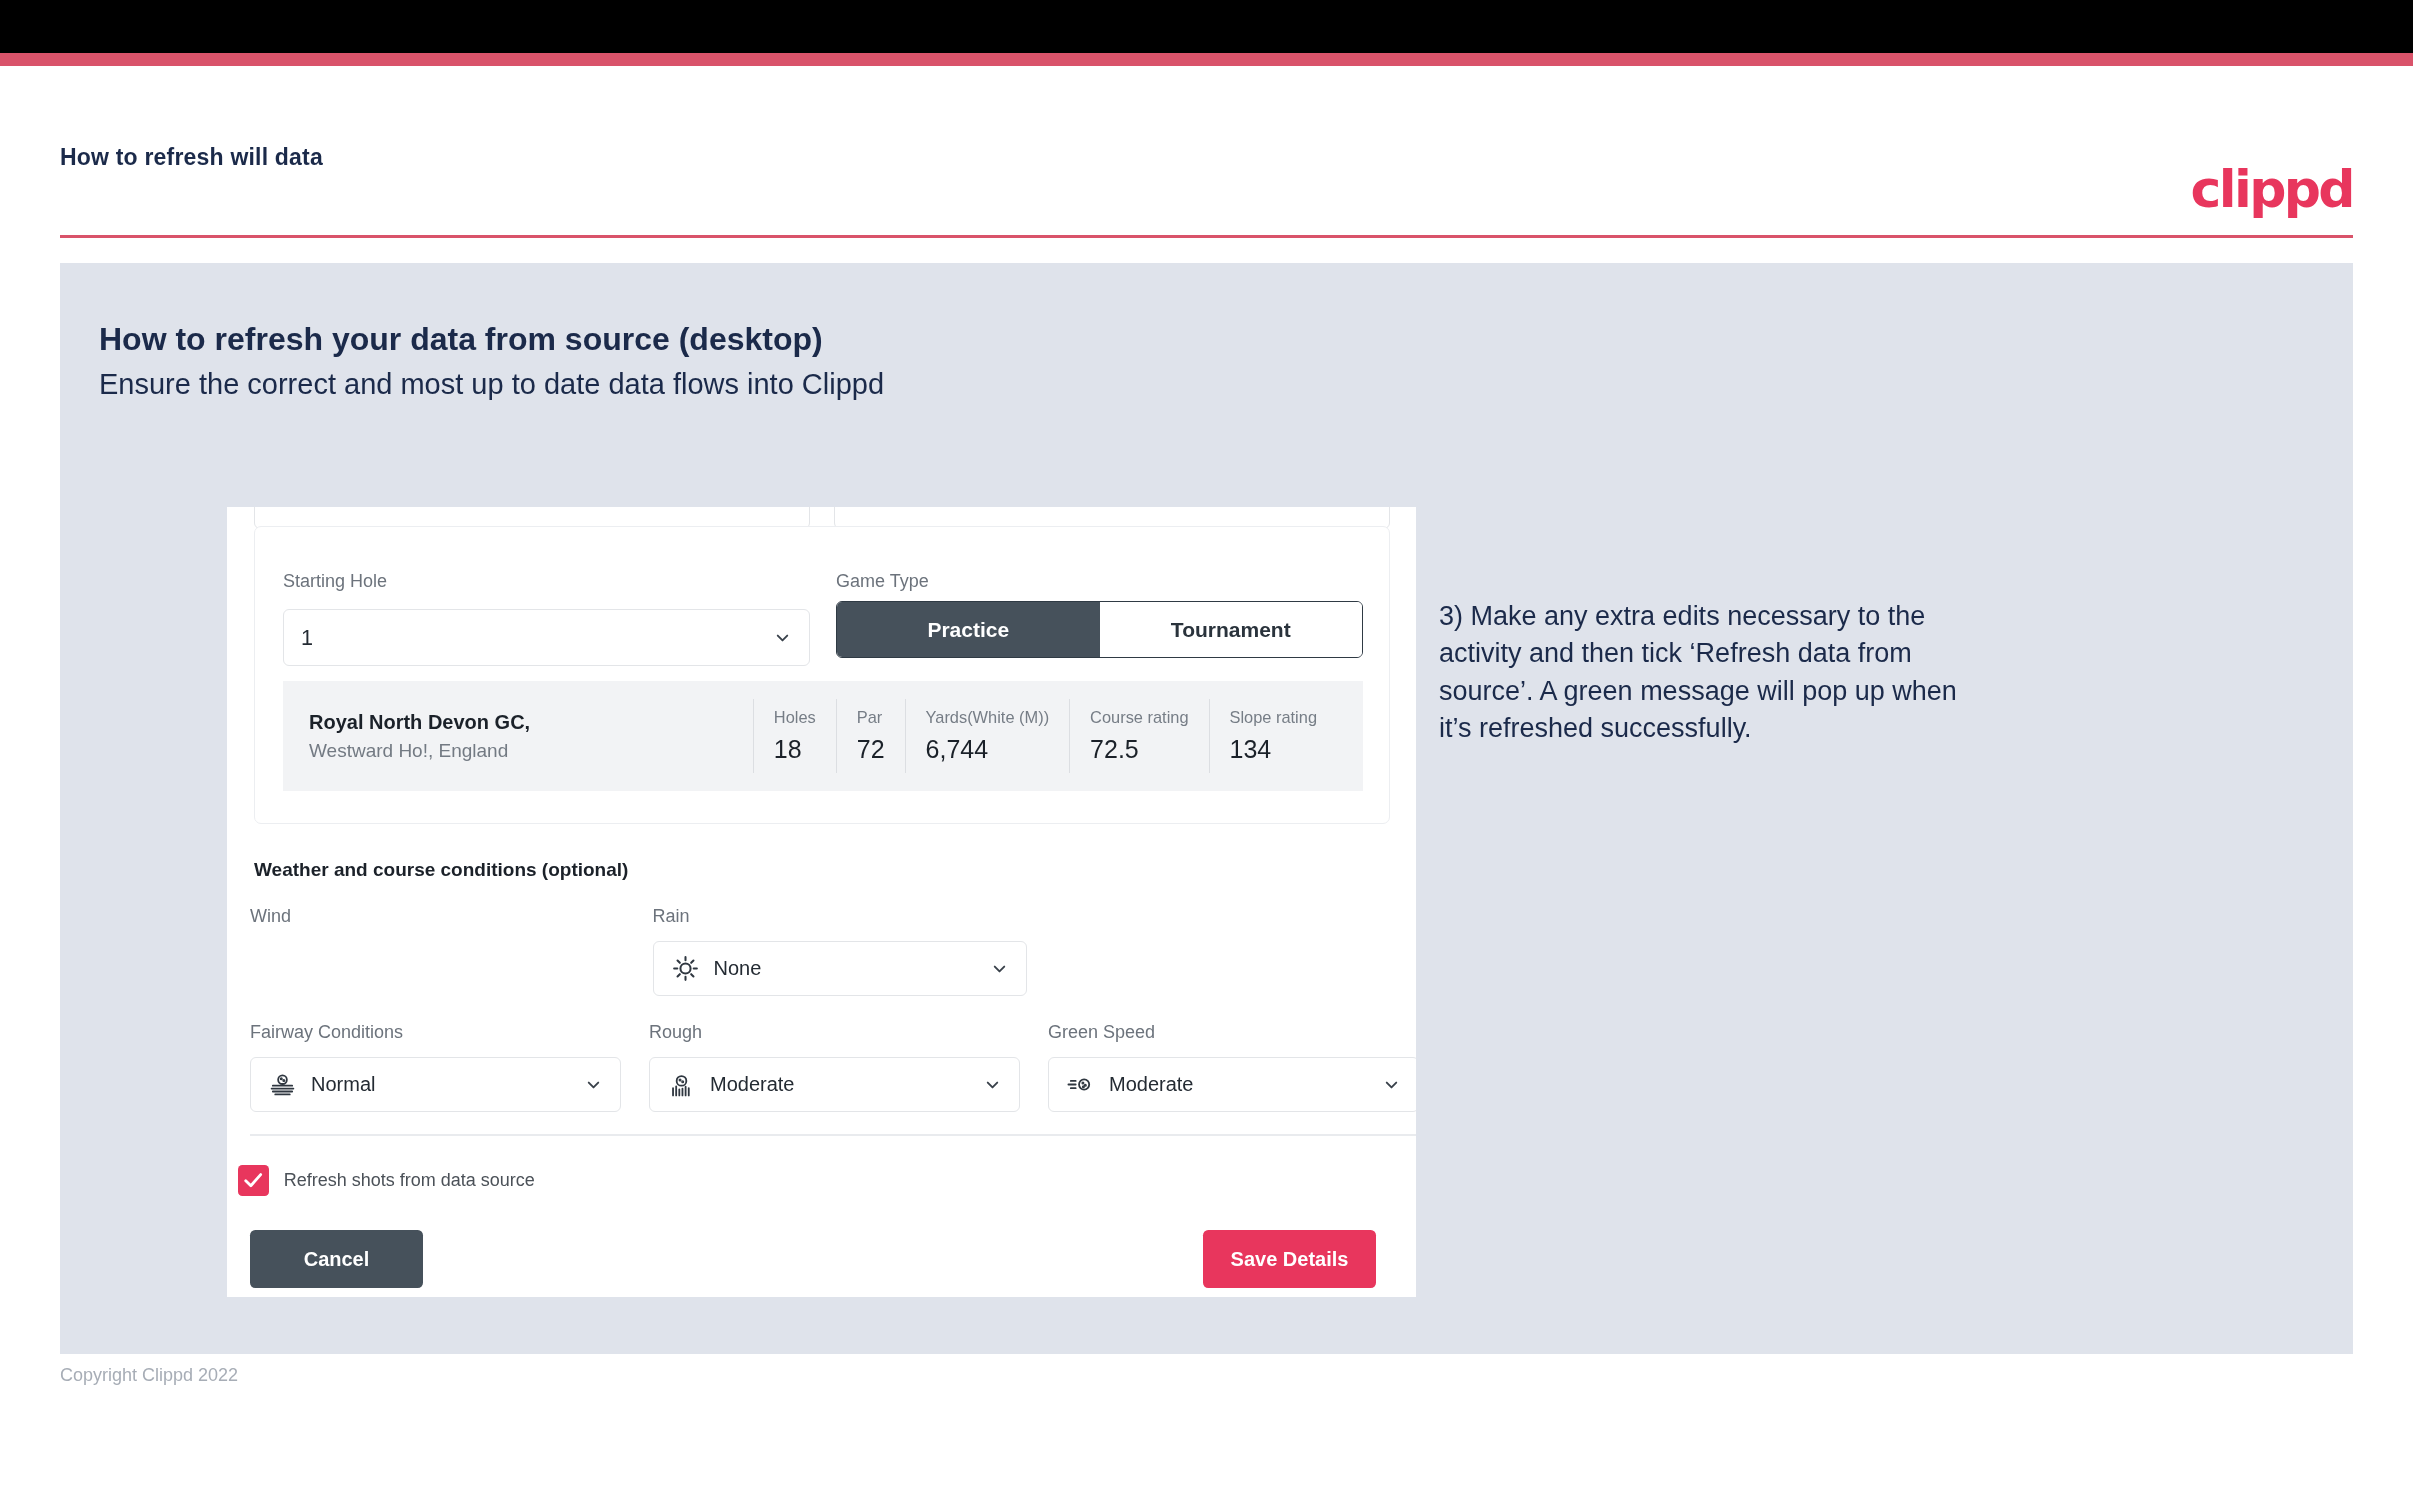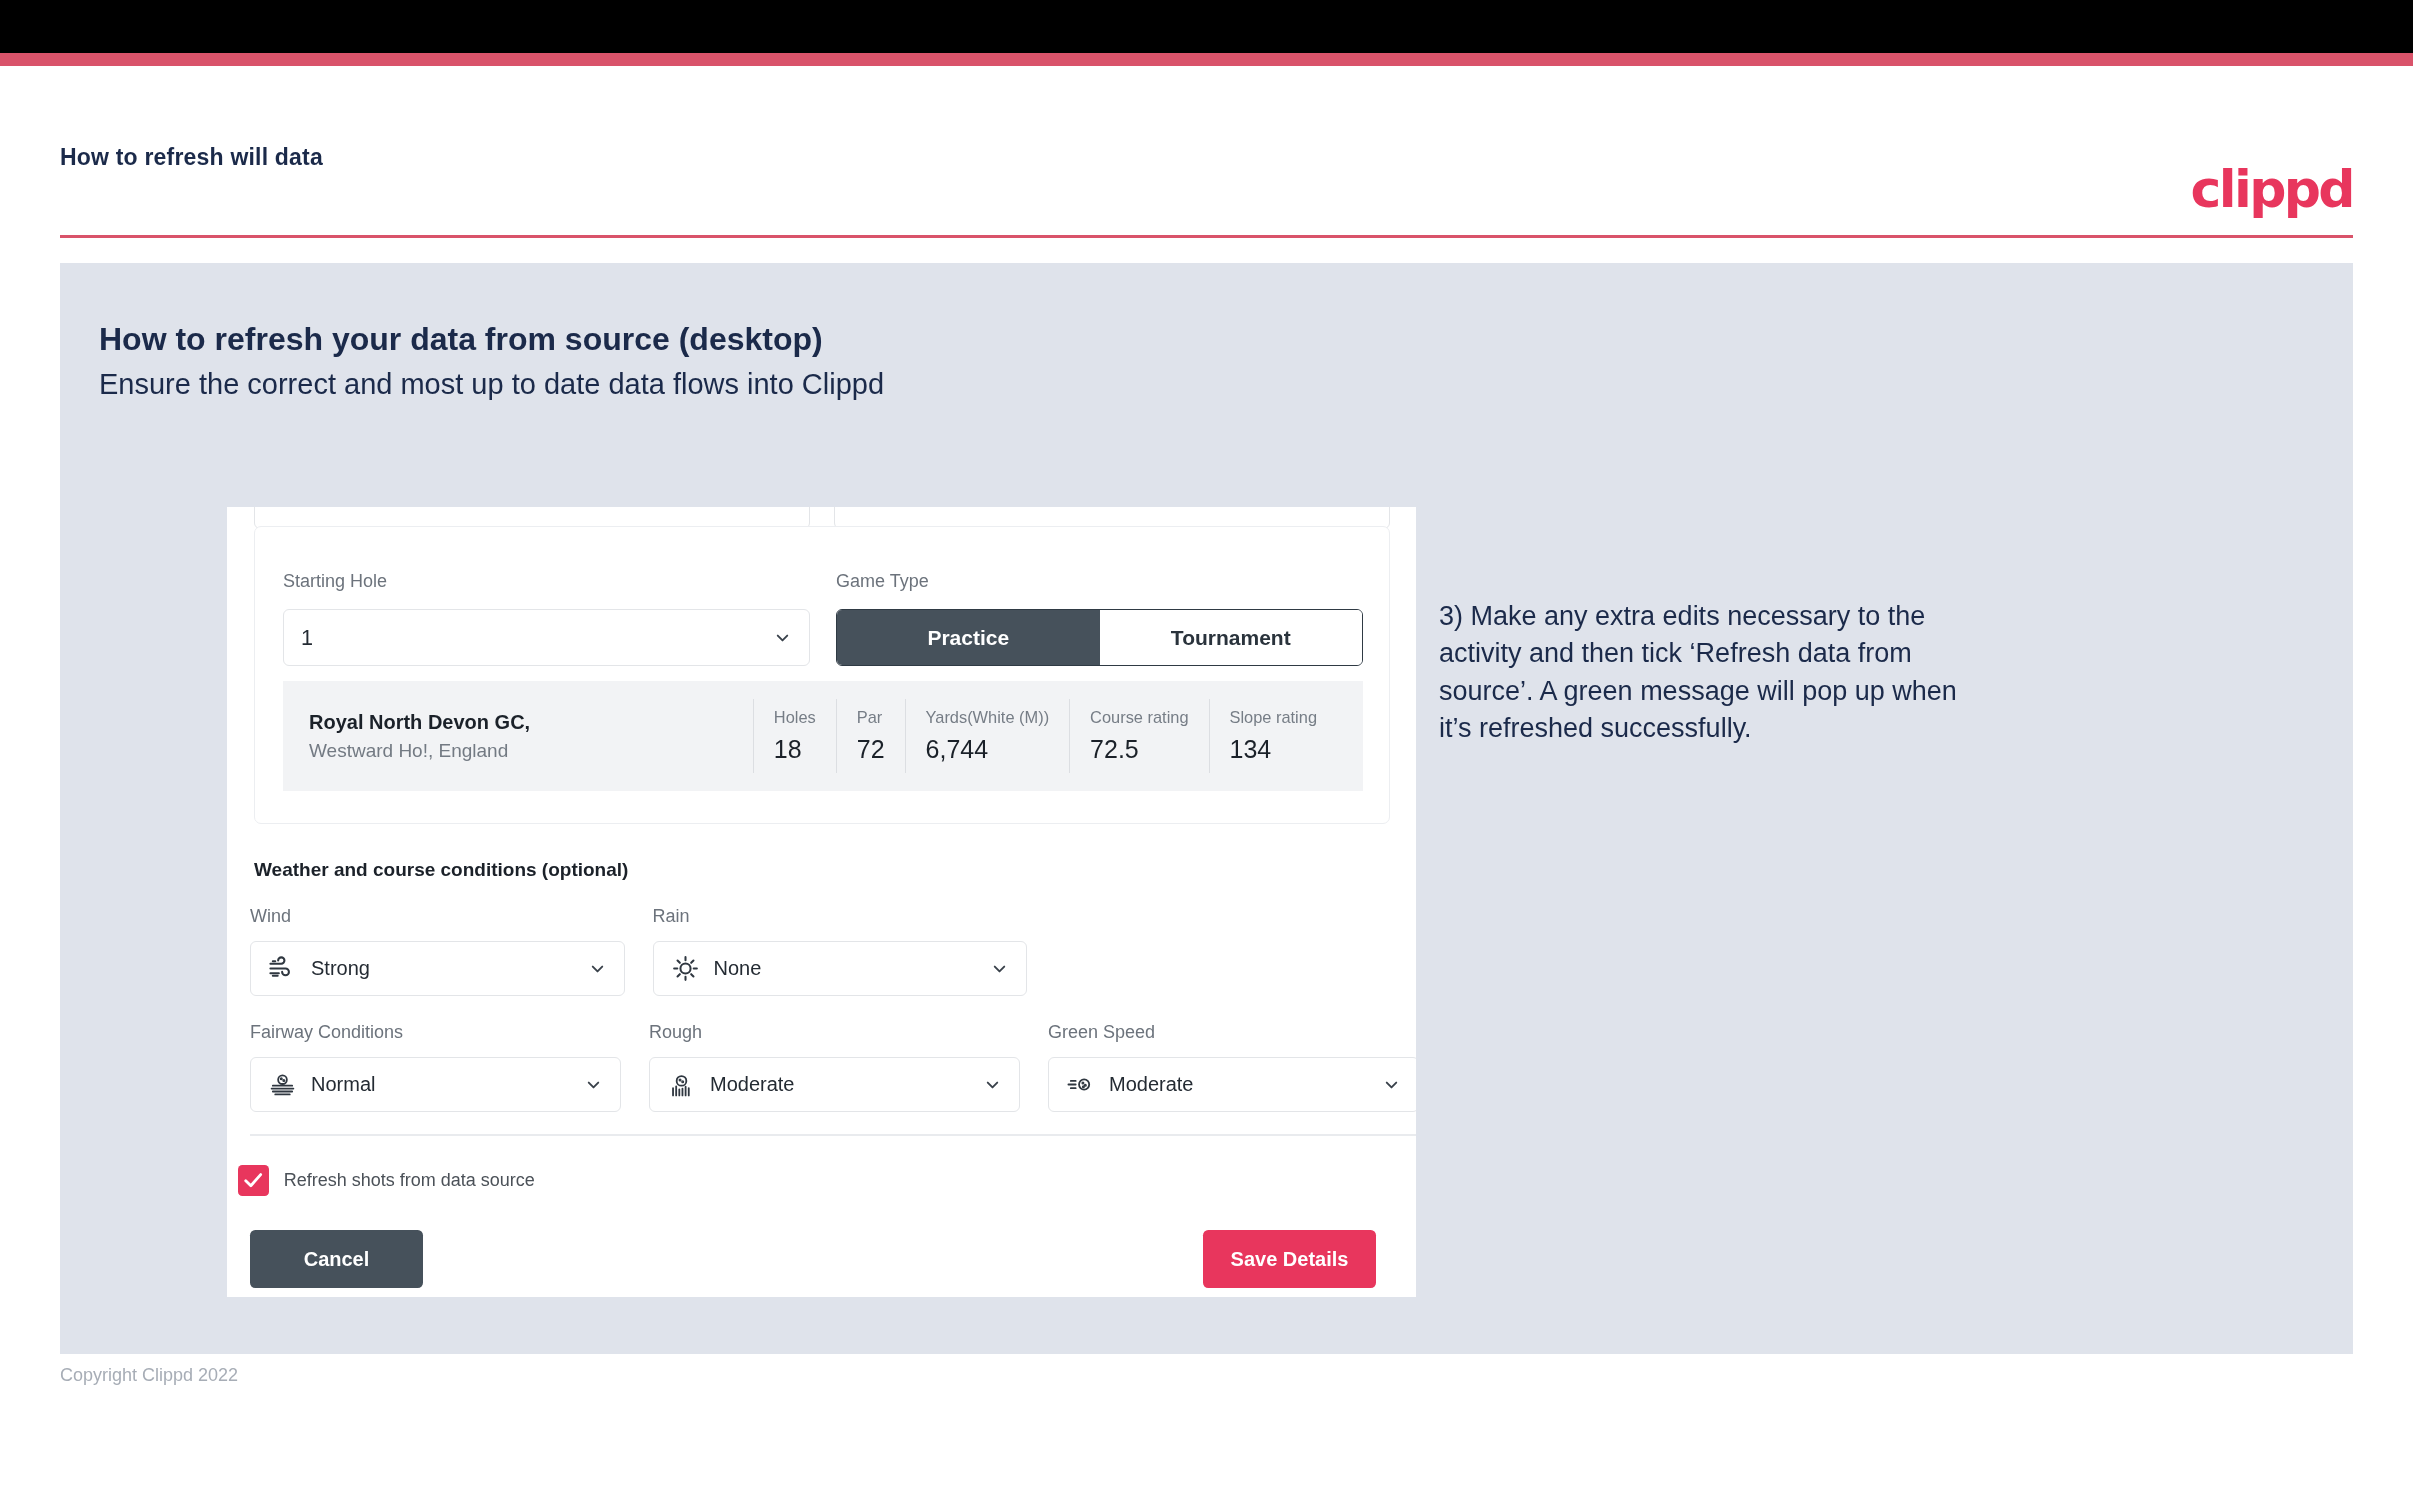--- a/index.html
+++ b/index.html
@@ -110,21 +110,21 @@
   }
   .select-val { font-size: 21.6px; color: #242b33; }
   .chev {
     position: absolute; right: 17px; top: 50%;
     transform: translateY(-50%);
     width: 19px; height: 19px;
   }
 
   
   .seg {
-    margin-top: 19px;
+    margin-top: 11px;
     height: 57px;
     display: flex;
     border: 1.7px solid #2f3a44; border-radius: 6px;
     overflow: hidden;
   }
   .seg-btn {
     flex: 1; display: flex; align-items: center; justify-content: center;
     font-size: 21px; font-weight: bold;
   }
   .seg-on  { background: #46515b; color: #ffffff; }
@@ -294,33 +294,20 @@
         </div>
       </div>
 
     </div>
 
     <div class="wsec-title">Weather and course conditions (optional)</div>
 
     <div class="wrow wrow-1">
       <div class="wcol">
         <div class="fld-label">Wind</div>
-        <div class="wbox">
-          <svg class="wicon" viewBox="0 0 24 24" fill="none" stroke="#2f3740" stroke-width="1.7" stroke-linecap="round">
-            <path d="M2 8h9a2.6 2.6 0 1 0-2.6-2.6"></path>
-            <path d="M2 12h12.5a2.8 2.8 0 1 1-2.8 2.8"></path>
-            <path d="M2 16h7"></path>
-                <path d="M4 6h2"></path>
-                <path d="M4 18h4"></path>
-          </svg>
-          <span class="wval">Strong</span>
-          <svg class="chev" viewBox="0 0 24 24" fill="none" stroke="#3a424b" stroke-width="2.4" stroke-linecap="round" stroke-linejoin="round">
-                <polyline points="6 9 12 15 18 9"></polyline>
-              </svg>
-        </div>
       </div>
       <div class="wcol">
         <div class="fld-label">Rain</div>
         <div class="wbox">
           <svg class="wicon" viewBox="0 0 24 24" fill="none" stroke="#2f3740" stroke-width="1.7" stroke-linecap="round">
             <circle cx="12" cy="12" r="4.2"></circle>
             <path d="M12 2.6v2.6M12 18.8v2.6M2.6 12h2.6M18.8 12h2.6M5.4 5.4l1.9 1.9M16.7 16.7l1.9 1.9M18.6 5.4l-1.9 1.9M7.3 16.7l-1.9 1.9"></path>
           </svg>
           <span class="wval">None</span>
           <svg class="chev" viewBox="0 0 24 24" fill="none" stroke="#3a424b" stroke-width="2.4" stroke-linecap="round" stroke-linejoin="round">

